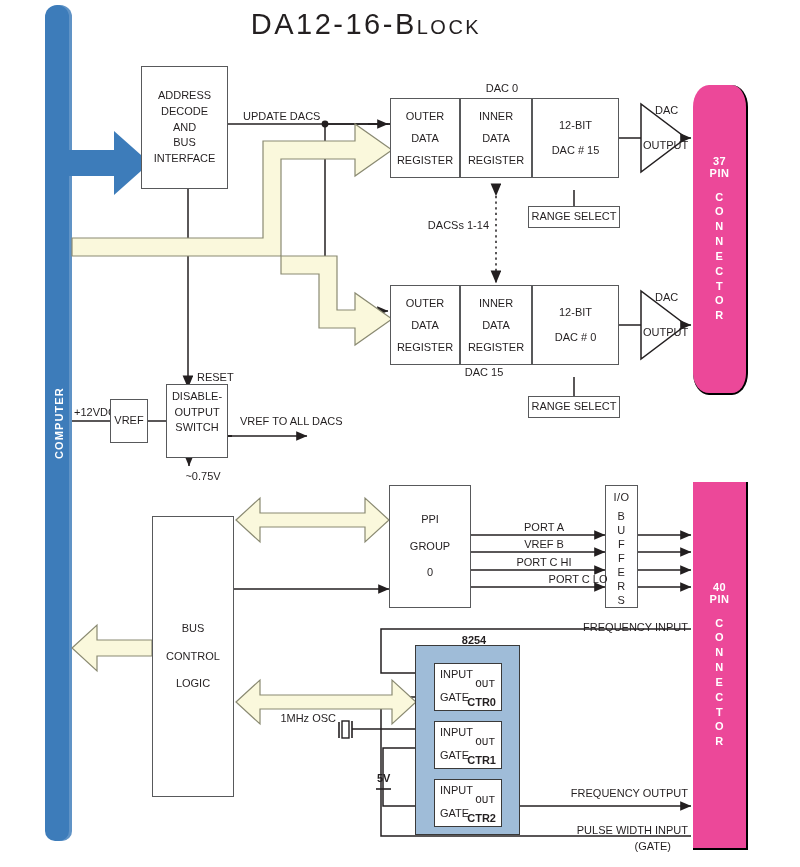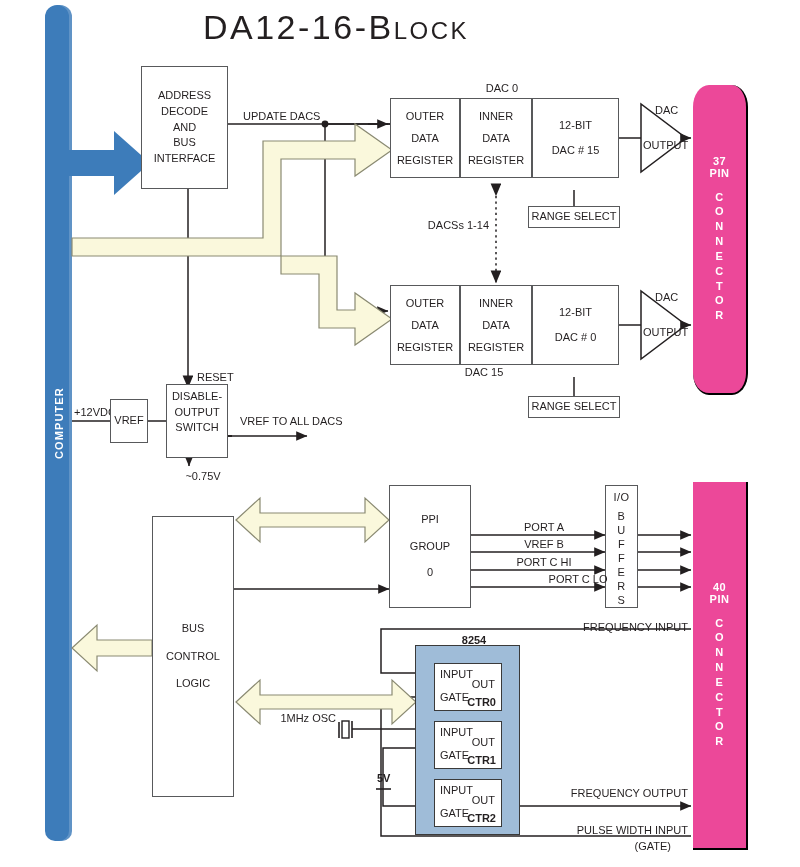--- a/index.html
+++ b/index.html
@@ -15,26 +15,27 @@
     overflow:hidden;
     background:#ffffff;
   }
   #svg-layer{position:absolute;left:0;top:0;width:800px;height:867px;}
 
   
   .title{
     position:absolute;
     left:0; top:8px; width:672px;
     text-align:center;
-    font-size:34px;
+    font-size:29px;
     letter-spacing:2.5px;
     color:#231f20;
     font-variant:small-caps;
     font-weight:400;
     white-space:nowrap;
+    padding-left:30px;
   }
 
   
   .box{
     position:absolute;
     background:#ffffff;
     border:1.4px solid #58595b;
     box-sizing:border-box;
     display:flex;
     flex-direction:column;
@@ -128,21 +129,21 @@
   .ctrbox{
     position:absolute;
     background:#ffffff;
     border:1.3px solid #3a3a3a;
     box-sizing:border-box;
     font-size:11px;
     color:#231f20;
   }
   .ctrbox .i{position:absolute;left:5px;top:4px;}
   .ctrbox .g{position:absolute;left:5px;top:27px;}
-  .ctrbox .o{position:absolute;right:6px;top:14px;}
+  .ctrbox .o{position:absolute;right:6px;top:14px;font-family:Liberation Mono, monospace;}
   .ctrbox .n{position:absolute;right:5px;top:32px;font-weight:bold;text-align:right;}
 </style>
 </head>
 <body>
 
 <div id="stage">
 
   <div class="title">DA12-16-Block</div>
 
   <div class="combar"></div>

